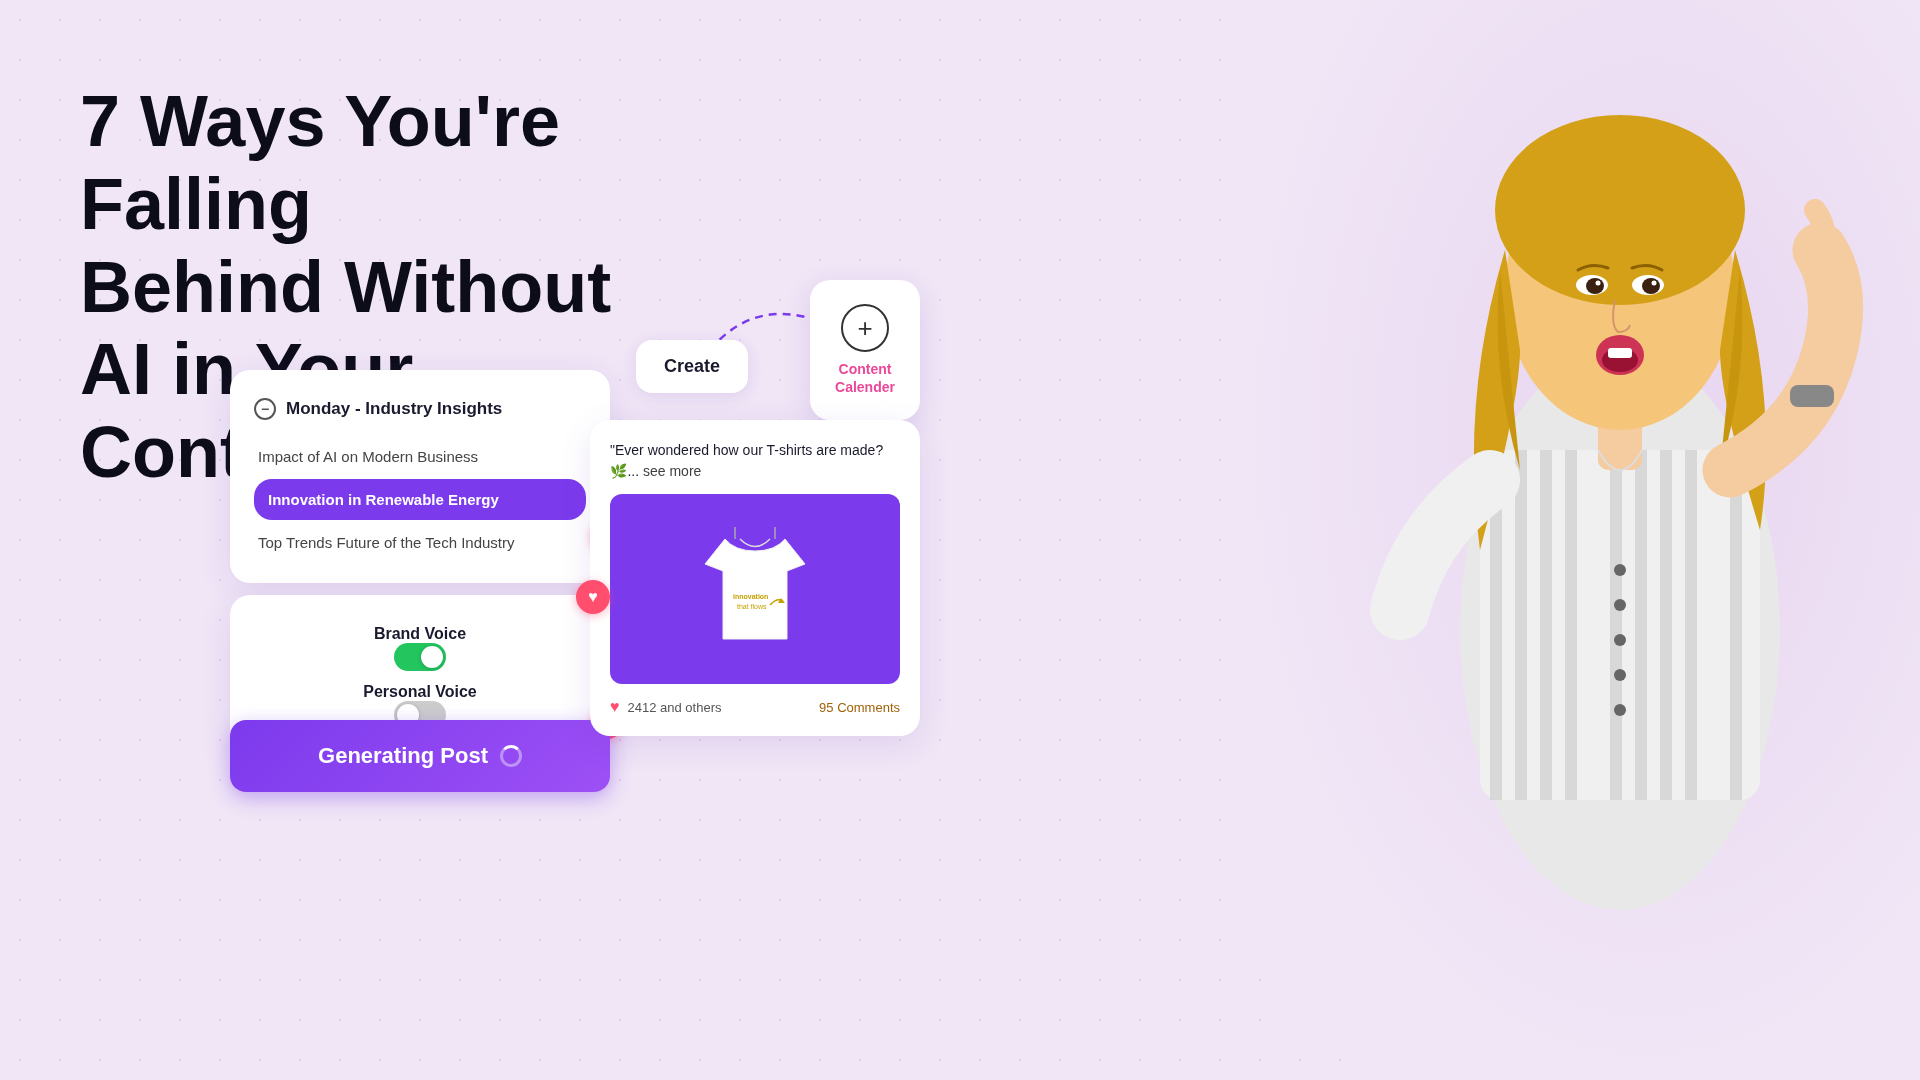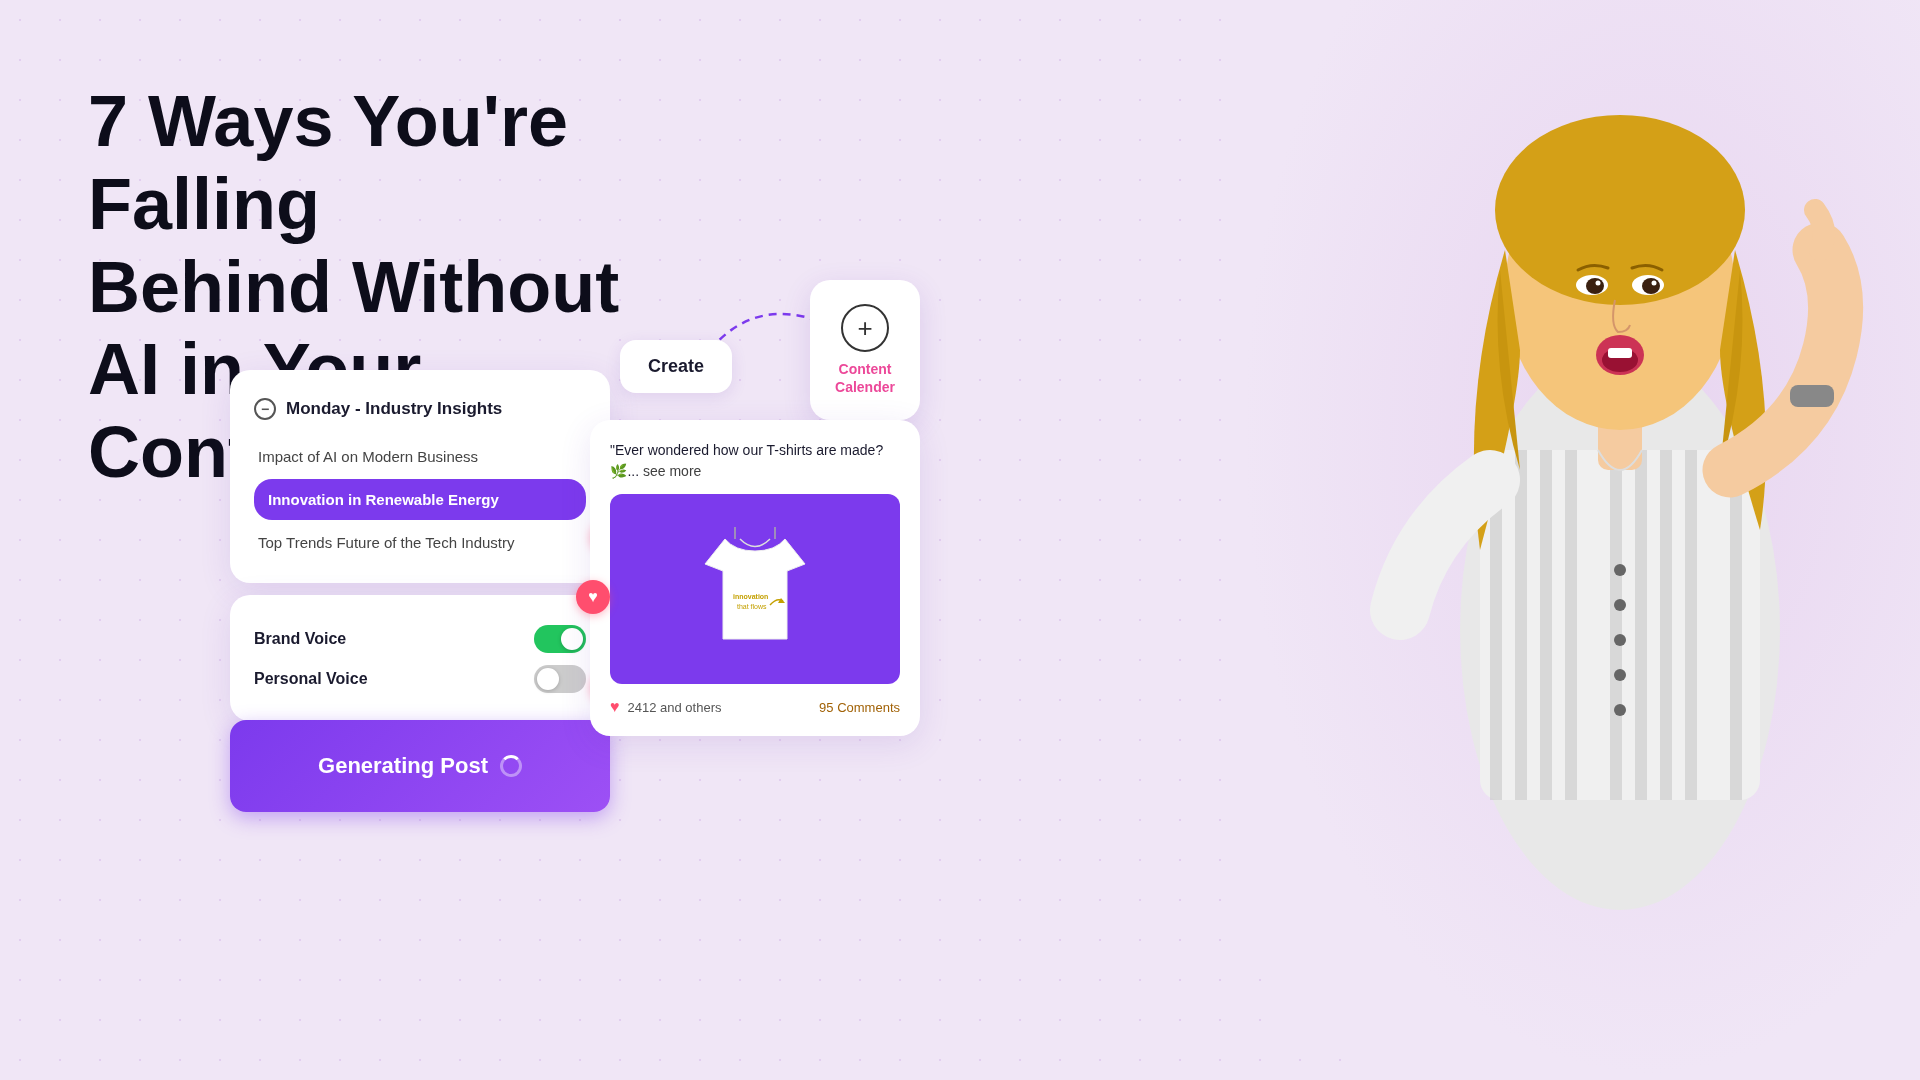--- a/index.html
+++ b/index.html
@@ -51,21 +51,20 @@
       color: #1a1a2e;
       letter-spacing: 2px;
     }
 
     
     .main-heading {
       position: absolute;
       top: 80px;
       left: 80px;
       max-width: 620px;
-      margin-left: 8px;
     }
     .main-heading h1 {
       font-size: 72px;
       font-weight: 900;
       color: #0d0d1a;
       line-height: 1.15;
     }
 
     
     .card-insights {
@@ -138,20 +137,21 @@
       background: #fff;
       border-radius: 20px;
       padding: 24px 24px 22px;
       box-shadow: 0 8px 32px rgba(100,50,180,0.12);
     }
     .voice-row {
       display: flex;
       align-items: center;
       justify-content: space-between;
       padding: 6px 0;
+      flex-direction: column;
     }
     .voice-label {
       font-size: 16px;
       font-weight: 600;
       color: #1a1a2e;
     }
     .toggle {
       width: 52px;
       height: 28px;
       border-radius: 20px;
@@ -196,21 +196,21 @@
       font-size: 16px;
       box-shadow: 0 2px 8px rgba(255,78,110,0.4);
     }
 
     
     .btn-generate {
       position: absolute;
       top: 720px;
       left: 230px;
       width: 380px;
-      height: 92px;
+      height: 72px;
       background: linear-gradient(135deg, #7c3aed, #9d50f5);
       border: none;
       border-radius: 16px;
       color: white;
       font-size: 22px;
       font-weight: 700;
       cursor: pointer;
       display: flex;
       align-items: center;
       justify-content: center;
@@ -397,21 +397,21 @@
 <button class="btn-generate">
   <span>Generating Post</span>
   <div class="spinner"></div>
 </button>
 
 <svg style="position:absolute; top:280px; left:700px; width:180px; height:100px; pointer-events:none;">
   <path d="M10,70 Q60,10 140,50" stroke="#7c3aed" stroke-width="2.5" stroke-dasharray="8,6" fill="none"></path>
   <polygon points="135,42 150,55 138,62" fill="#7c3aed"></polygon>
 </svg>
 
-<div style="position:absolute; top:340px; left:620px; display:flex; align-items:flex-start; gap:0;">
+<div style="position:absolute; top:340px; left:636px; display:flex; align-items:flex-start; gap:0;">
   <button class="btn-create">Create</button>
 </div>
 
 <div style="position:absolute; top:280px; left:810px;">
   <div class="card-calendar">
     <div class="plus-circle">+</div>
     <div class="calendar-text">Content<br>Calender</div>
   </div>
 </div>
 

